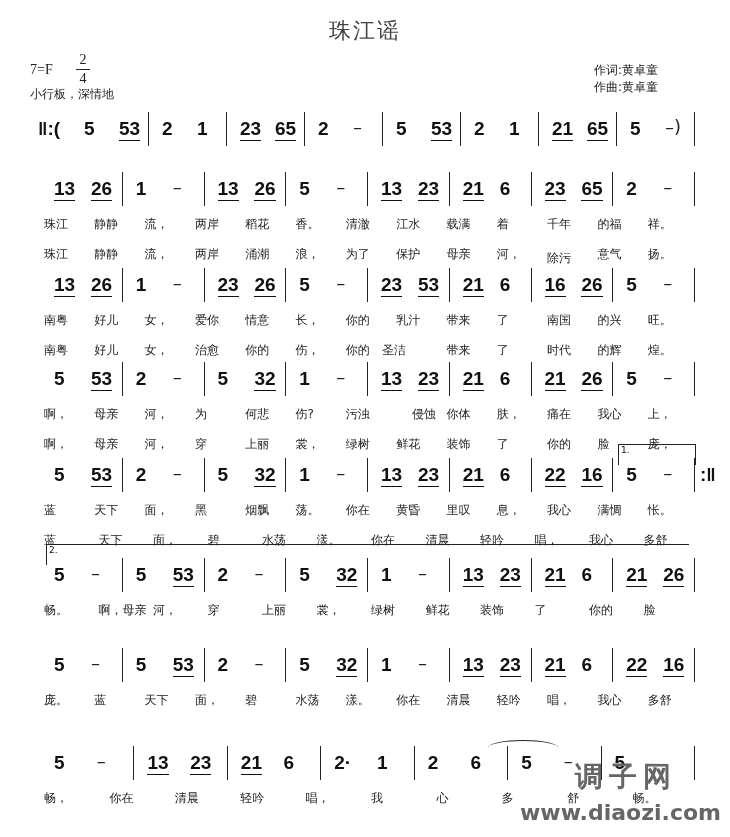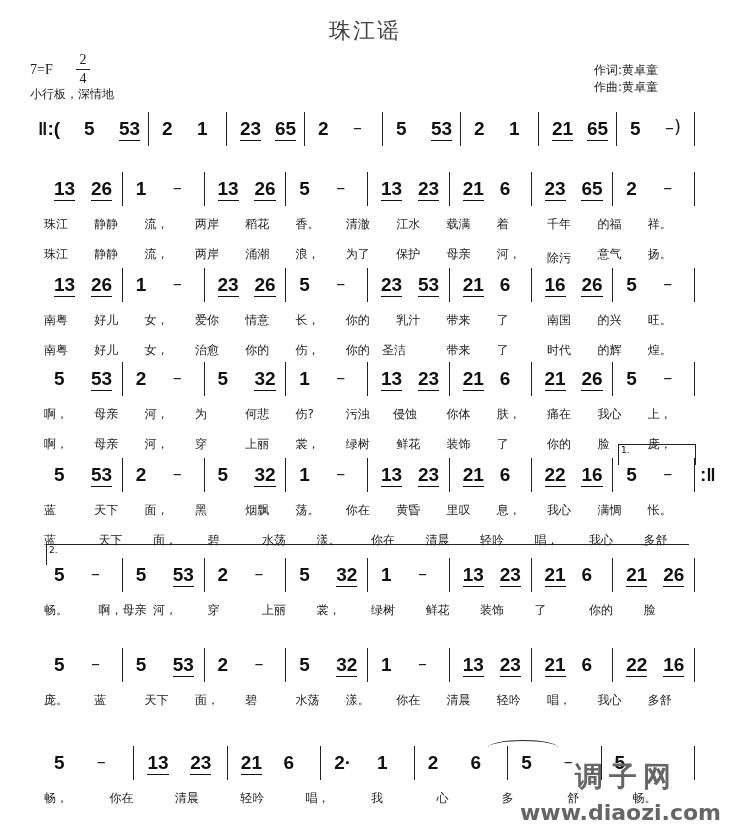--- a/index.html
+++ b/index.html
@@ -200,21 +200,21 @@
       <span class="n" style="left: 626.25px;">5</span>
       <span class="dash" style="left: 663.125px;">–</span>
       <div class="bl" style="left: 694px;"></div>
       <span class="lyr" style="left: 44px; top: 44px;">啊，</span>
       <span class="lyr" style="left: 94.3077px; top: 44px;">母亲</span>
       <span class="lyr" style="left: 144.615px; top: 44px;">河，</span>
       <span class="lyr" style="left: 194.923px; top: 44px;">为</span>
       <span class="lyr" style="left: 245.231px; top: 44px;">何悲</span>
       <span class="lyr" style="left: 295.538px; top: 44px;">伤?</span>
       <span class="lyr" style="left: 345.846px; top: 44px;">污浊</span>
-      <span class="lyr" style="left: 393px; top: 44px; text-align: right;">侵蚀</span>
+      <span class="lyr" style="left: 412px; top: 44px; text-align: right;">侵蚀</span>
       <span class="lyr" style="left: 446.462px; top: 44px;">你体</span>
       <span class="lyr" style="left: 496.769px; top: 44px;">肤，</span>
       <span class="lyr" style="left: 547.077px; top: 44px;">痛在</span>
       <span class="lyr" style="left: 597.385px; top: 44px;">我心</span>
       <span class="lyr" style="left: 647.692px; top: 44px;">上，</span>
       <span class="lyr" style="left: 44px; top: 74px;">啊，</span>
       <span class="lyr" style="left: 94.3077px; top: 74px;">母亲</span>
       <span class="lyr" style="left: 144.615px; top: 74px;">河，</span>
       <span class="lyr" style="left: 194.923px; top: 74px;">穿</span>
       <span class="lyr" style="left: 245.231px; top: 74px;">上丽</span>

